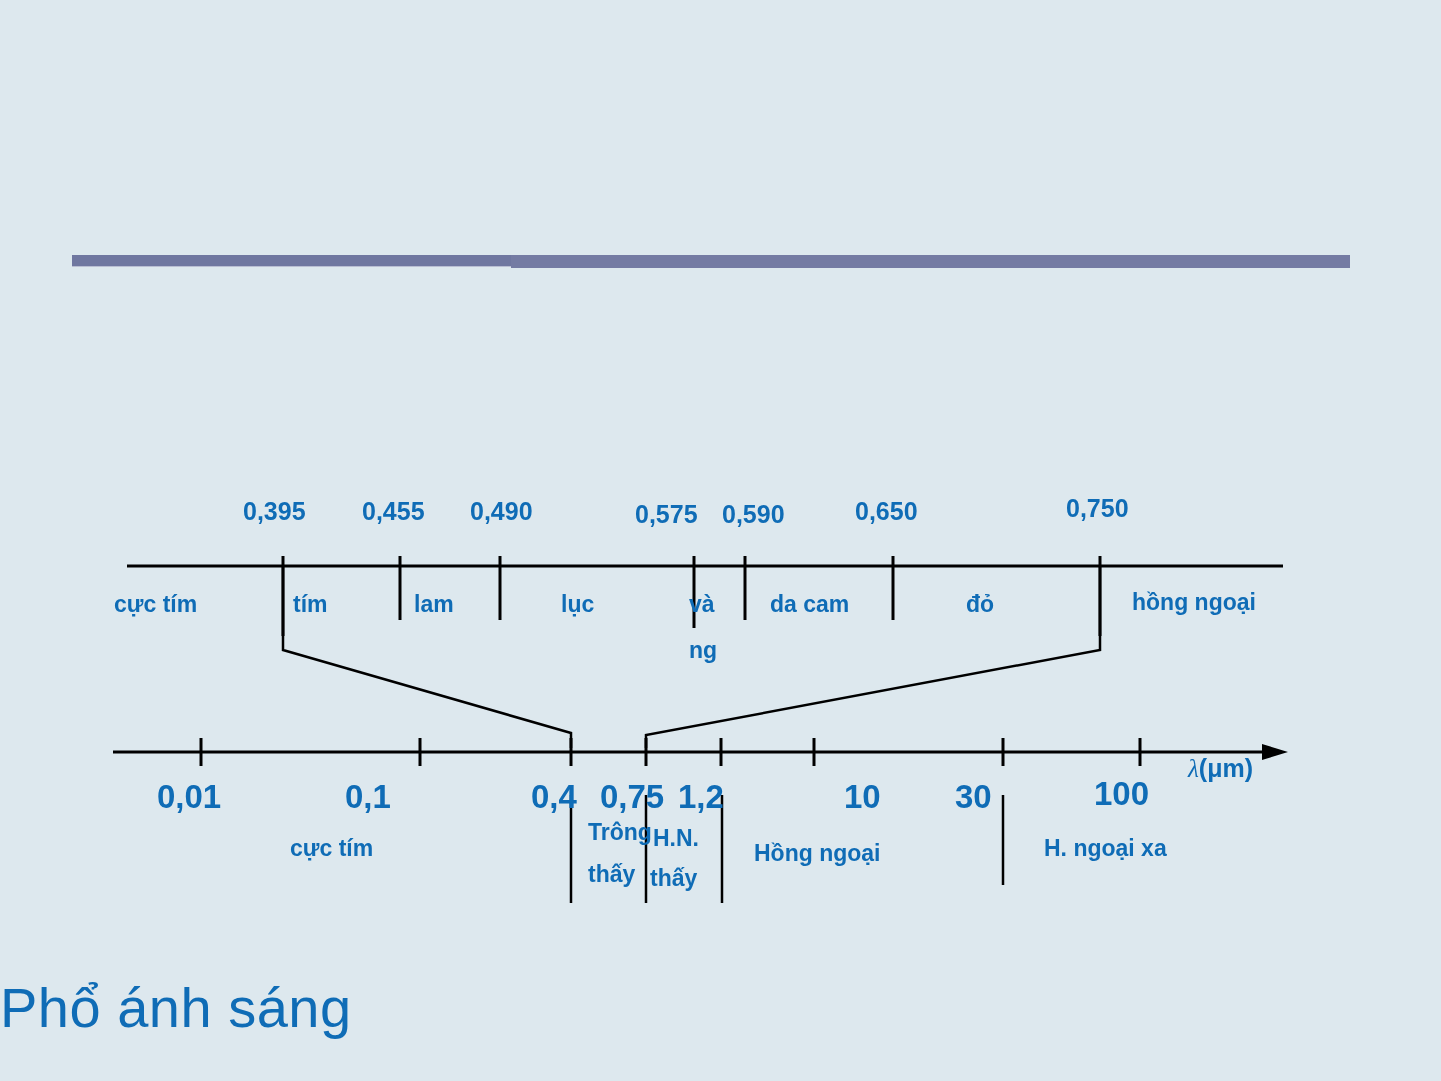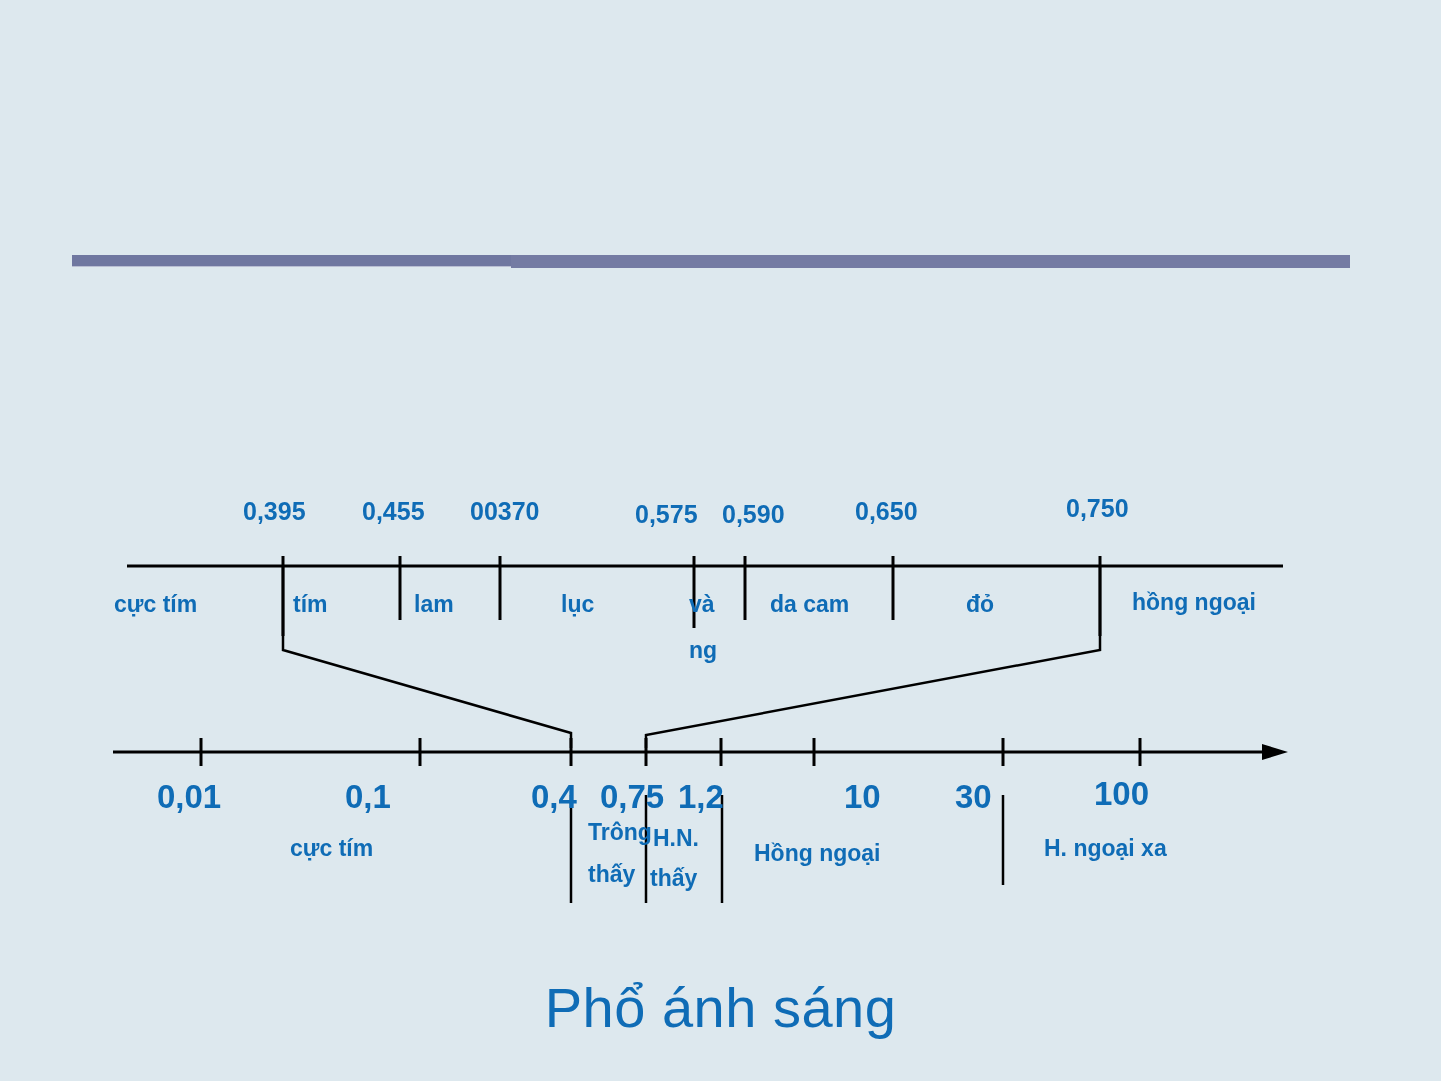--- a/index.html
+++ b/index.html
@@ -75,21 +75,20 @@
   .axis-var .sym {
     font-family: "Liberation Serif", serif;
     font-style: italic;
     font-weight: normal;
   }
   .title {
     position: absolute;
     left: 0;
     top: 975px;
     width: 1441px;
-    text-align: center;
     color: #0f6cb6;
     font-size: 56px;
     font-weight: normal;
     letter-spacing: 0.5px;
   }
 </style>
 </head>
 <body>
 
 <div id="slide">
@@ -132,36 +131,39 @@
 
       <line x1="571" y1="795" x2="571" y2="903" stroke="#000000" stroke-width="2.5"></line>
       <line x1="646" y1="795" x2="646" y2="903" stroke="#000000" stroke-width="2.5"></line>
       <line x1="722" y1="795" x2="722" y2="903" stroke="#000000" stroke-width="2.5"></line>
       <line x1="1003" y1="795" x2="1003" y2="885" stroke="#000000" stroke-width="2.5"></line>
     </g>
   </svg>
 
   <div class="lbl val-top" style="left:243px;top:498px">0,395</div>
   <div class="lbl val-top" style="left:362px;top:498px">0,455</div>
-  <div class="lbl val-top" style="left:470px;top:498px">00370</div>
+  <div class="lbl val-top" style="left:470px;top:498px">0,490</div>
   <div class="lbl val-top" style="left:635px;top:501px">0,575</div>
   <div class="lbl val-top" style="left:722px;top:501px">0,590</div>
   <div class="lbl val-top" style="left:855px;top:498px">0,650</div>
   <div class="lbl val-top" style="left:1066px;top:495px">0,750</div>
 
   <div class="lbl band-top" style="left:114px;top:592px">cực tím</div>
   <div class="lbl band-top" style="left:293px;top:592px">tím</div>
   <div class="lbl band-top" style="left:414px;top:592px">lam</div>
   <div class="lbl band-top" style="left:689px;top:592px">và</div>
   <div class="lbl band-top" style="left:689px;top:638px">ng</div>
   <div class="lbl band-top" style="left:561px;top:592px">lục</div>
   <div class="lbl band-top" style="left:770px;top:592px">da cam</div>
   <div class="lbl band-top" style="left:966px;top:592px">đỏ</div>
   <div class="lbl band-top" style="left:1132px;top:590px">hồng ngoại</div>
 
+  <div class="axis-var" style="left:1163px;top:726px">
+    <span class="sym">λ</span><span class="unit">(μm)</span>
+  </div>
 
   <div class="lbl val-bot" style="left:157px;top:780px">0,01</div>
   <div class="lbl val-bot" style="left:345px;top:780px">0,1</div>
   <div class="lbl val-bot" style="left:531px;top:780px">0,4</div>
   <div class="lbl val-bot" style="left:600px;top:780px">0,75</div>
   <div class="lbl val-bot" style="left:678px;top:780px">1,2</div>
   <div class="lbl val-bot" style="left:844px;top:780px">10</div>
   <div class="lbl val-bot" style="left:955px;top:780px">30</div>
   <div class="lbl val-bot" style="left:1094px;top:777px">100</div>
 

